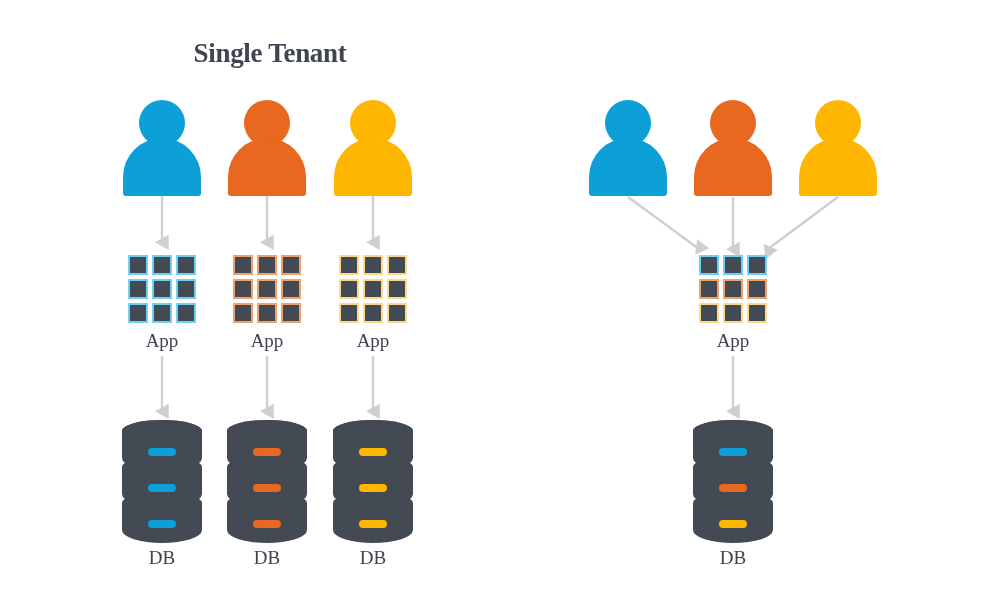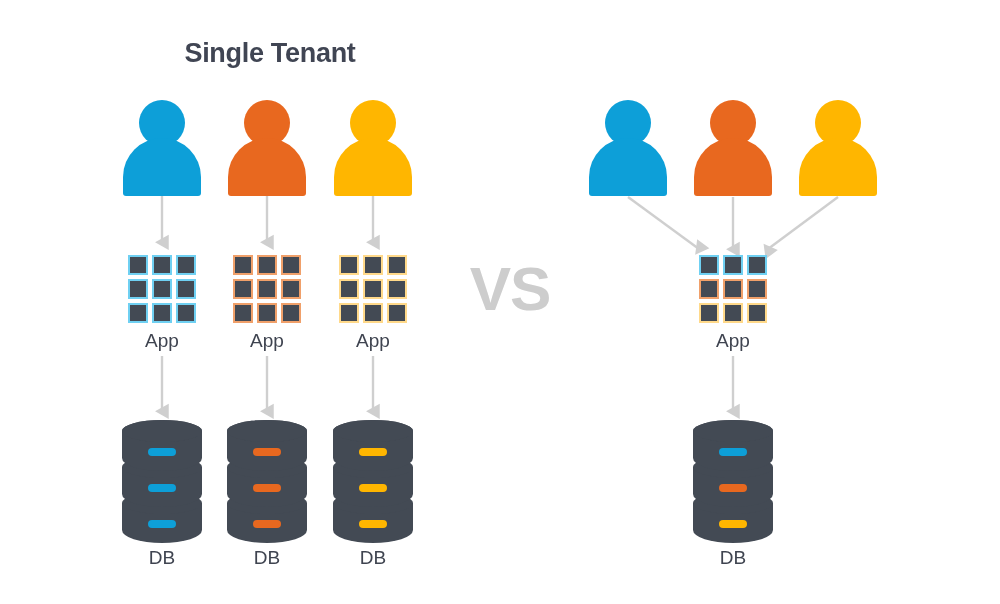--- a/index.html
+++ b/index.html
@@ -8,20 +8,21 @@
     height: 604px;
     background: #ffffff;
     font-family: "Liberation Sans", sans-serif;
     overflow: hidden;
   }
   #stage {
     position: relative;
     width: 1000px;
     height: 452px;
     background: #ffffff;
+    font-family: Liberation Serif, serif;
   }
 
   
   .panel-title {
     position: absolute;
     font-size: 27px;
     font-weight: bold;
     color: #404553;
     letter-spacing: -0.3px;
     text-align: center;
@@ -148,21 +149,20 @@
     pointer-events: none;
   }
 </style>
 </head>
 <body>
 
 <div id="stage">
 
   <div class="panel-title" id="title-single">Single Tenant</div>
 
-  <div id="vs-label">VS</div>
 
   <svg id="arrow-layer" viewBox="0 0 1000 604" width="1000" height="604">
     <defs>
       <marker id="ah" markerWidth="7" markerHeight="7" refX="3.3" refY="3.4" orient="auto" markerUnits="strokeWidth">
         <path d="M0.3,0.6 L6.6,0.6 L3.45,6.3 Z" fill="#CFCFCF"></path>
       </marker>
     </defs>
     <g stroke="#CFCFCF" stroke-width="2.4" fill="none" marker-end="url(#ah)">
       <line x1="162" y1="196" x2="162" y2="242"></line>
       <line x1="267" y1="196" x2="267" y2="242"></line>

